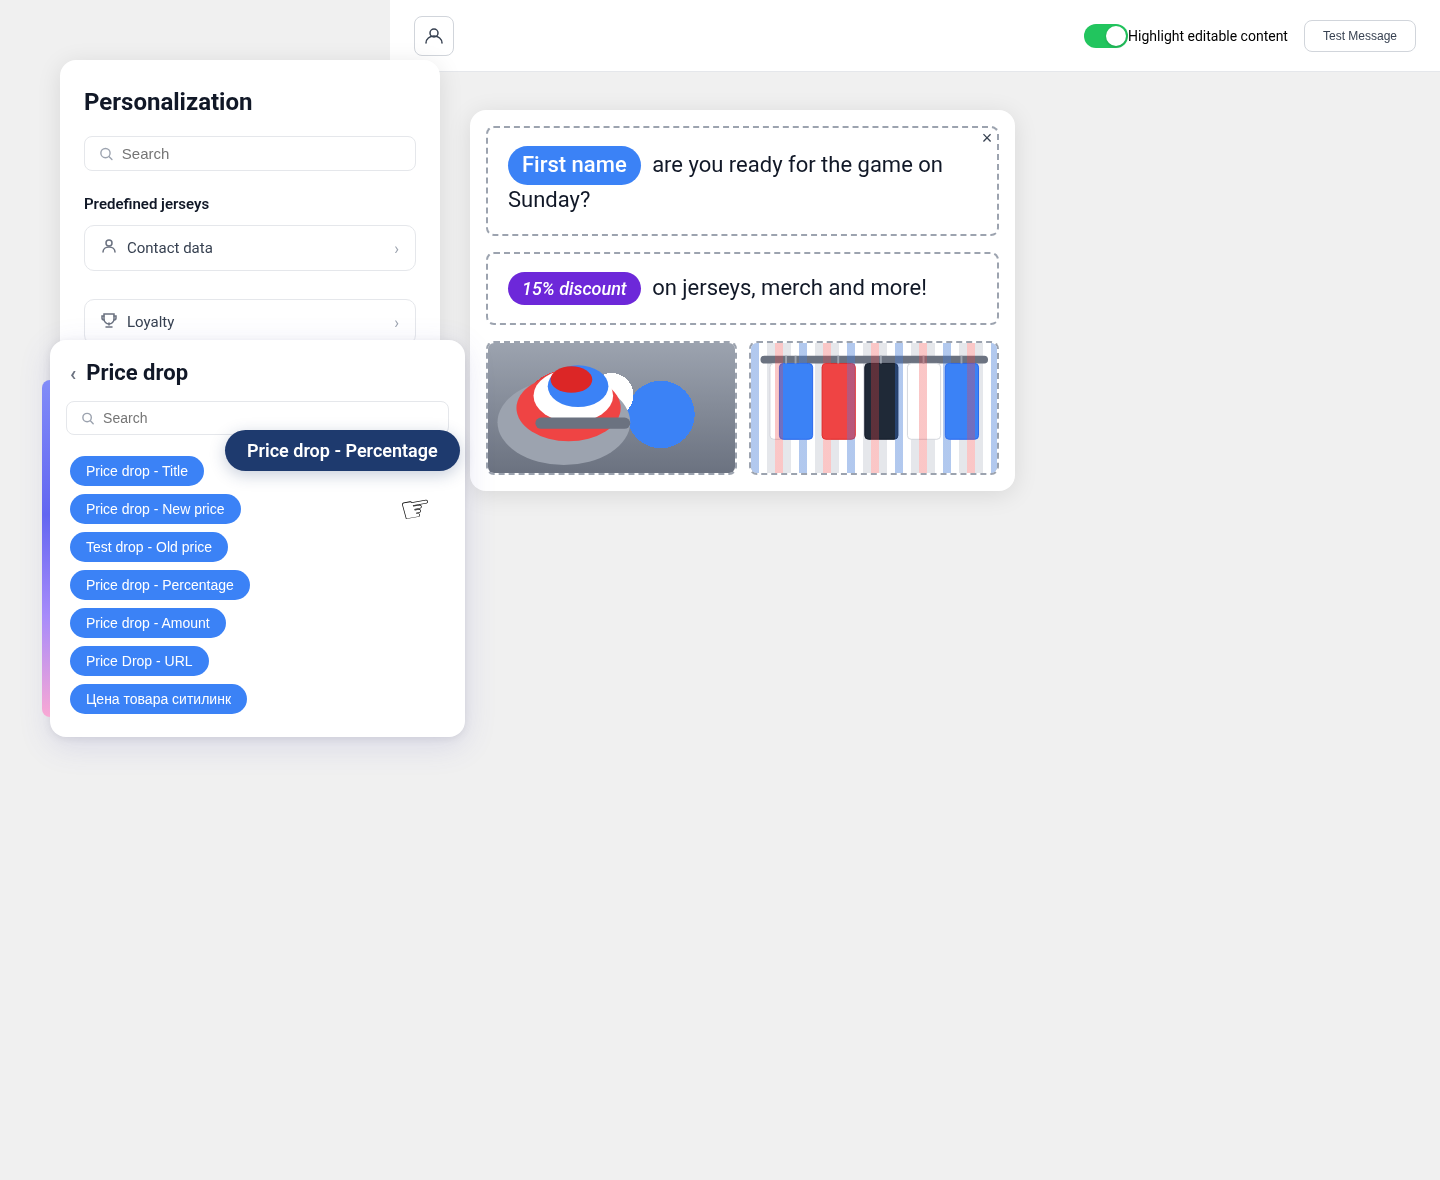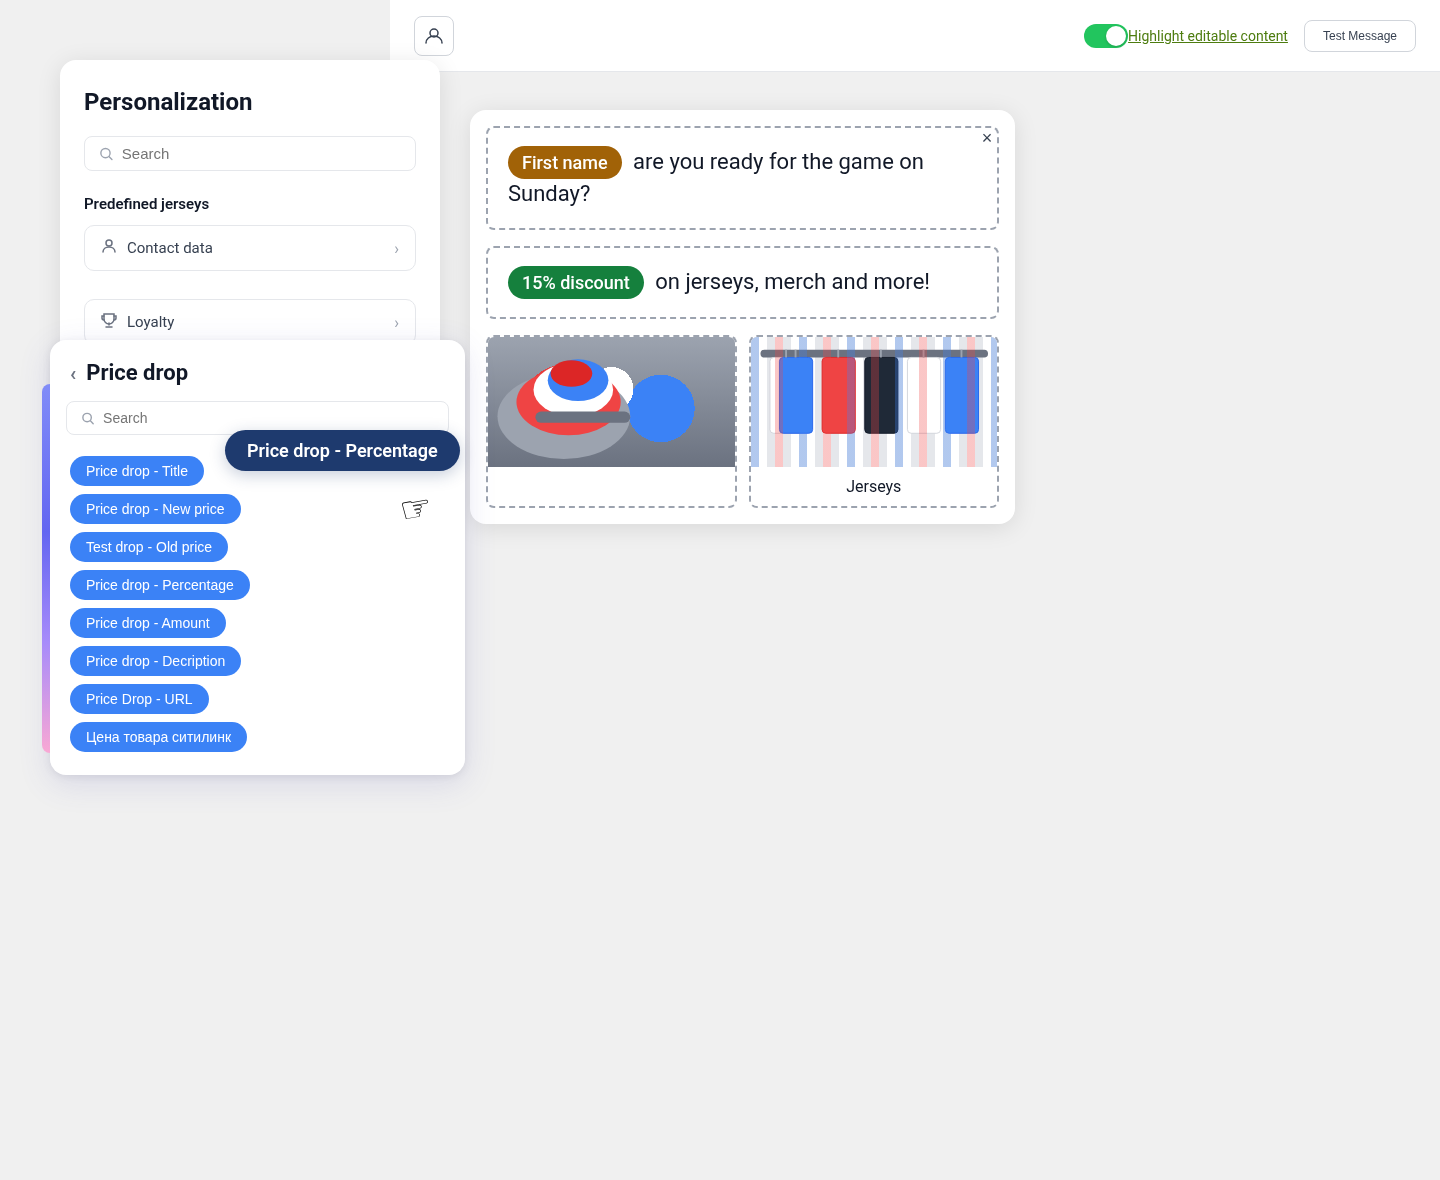--- a/index.html
+++ b/index.html
@@ -53,22 +53,21 @@
       display: flex;
       align-items: center;
       gap: 16px;
     }
 
     .highlight-toggle {
       display: flex;
       align-items: center;
       gap: 0;
       font-size: 14px;
-      color: #4d7c0f;
-      text-decoration: underline;
+      color: #000000;
     }
 
     .toggle-switch {
       width: 44px; height: 24px;
       background: #22c55e;
       border-radius: 12px;
       position: relative;
       cursor: pointer;
     }
 
@@ -128,38 +127,39 @@
     }
 
     .card-section-text {
       font-size: 22px;
       color: #111827;
       line-height: 1.4;
     }
 
     .token-badge {
       display: inline-block;
-      background: #a16207;
+      background: #3b82f6;
+      color: #fff;
+      border-radius: 20px;
+      padding: 4px 14px;
+      font-size: 22px;
+      font-weight: 500;
+      margin-right: 6px;
+    }
+
+    .token-badge-sm {
+      display: inline-block;
+      background: #6d28d9;
       color: #fff;
       border-radius: 20px;
       padding: 4px 14px;
       font-size: 18px;
       font-weight: 500;
       margin-right: 6px;
-    }
-
-    .token-badge-sm {
-      display: inline-block;
-      background: #15803d;
-      color: #fff;
-      border-radius: 20px;
-      padding: 4px 14px;
-      font-size: 18px;
-      font-weight: 500;
-      margin-right: 6px;
+      font-style: italic;
     }
 
     .card-img-label {
       padding: 10px;
       font-size: 16px;
       color: #111827;
       background: #fff;
     }
 
     
@@ -483,21 +483,20 @@
             <rect x="205" y="18" width="35" height="80" rx="4" fill="#3b82f6" stroke="#2563eb" stroke-width="1"></rect>
 
             <path d="M37 10 L37 18" stroke="#9ca3af" stroke-width="2"></path>
             <path d="M47 10 L47 18" stroke="#9ca3af" stroke-width="2"></path>
             <path d="M92 10 L92 18" stroke="#9ca3af" stroke-width="2"></path>
             <path d="M137 10 L137 18" stroke="#9ca3af" stroke-width="2"></path>
             <path d="M182 10 L182 18" stroke="#9ca3af" stroke-width="2"></path>
             <path d="M222 10 L222 18" stroke="#9ca3af" stroke-width="2"></path>
           </svg>
         </div>
-        <div class="card-img-label">Jerseys</div>
       </div>
     </div>
   </div>
 
 </div>
 
 <div class="left-panel">
   <h2 class="panel-title">Personalization</h2>
 
   <div class="search-box">
@@ -570,23 +569,20 @@
     <div class="token-chip-row">
       <button class="token-chip">Test drop - Old price</button>
     </div>
     <div class="token-chip-row">
       <button class="token-chip">Price drop - Percentage</button>
     </div>
     <div class="token-chip-row">
       <button class="token-chip">Price drop - Amount</button>
     </div>
     <div class="token-chip-row">
-      <button class="token-chip">Price drop - Decription</button>
-    </div>
-    <div class="token-chip-row">
       <button class="token-chip">Price Drop - URL</button>
     </div>
     <div class="token-chip-row">
       <button class="token-chip">Цена товара ситилинк</button>
     </div>
   </div>
 </div>
 
 <div class="tooltip">Price drop - Percentage</div>
 

